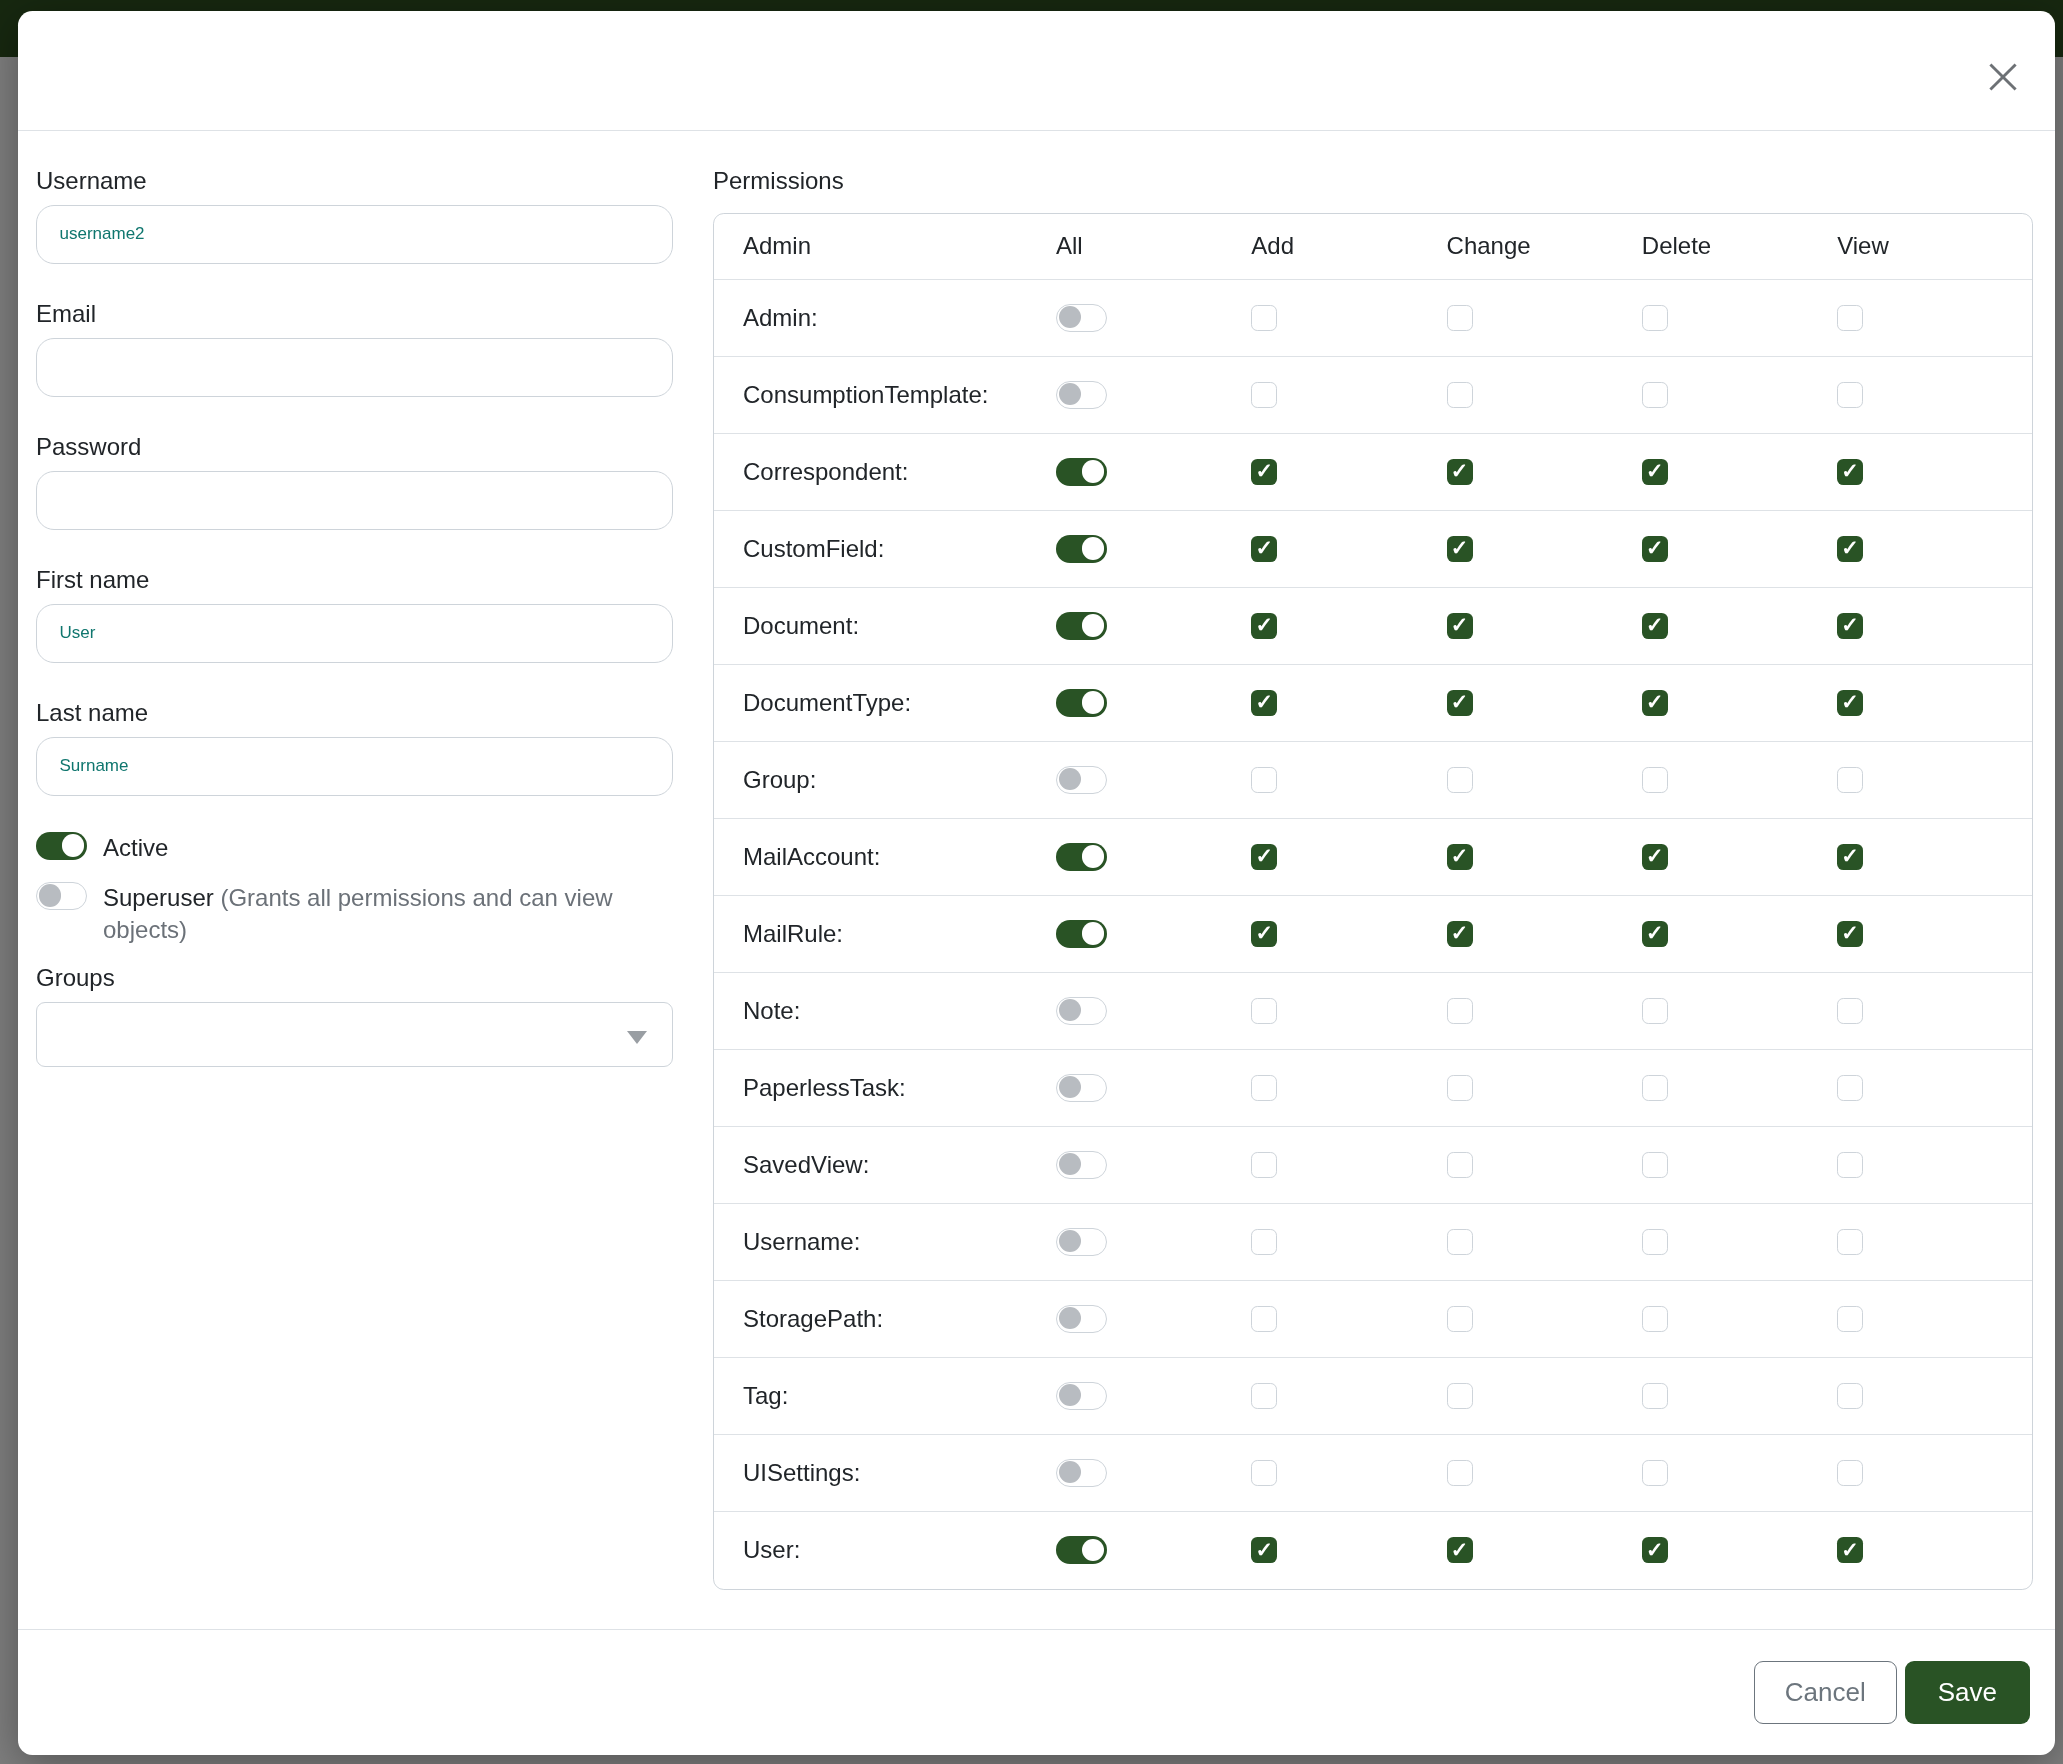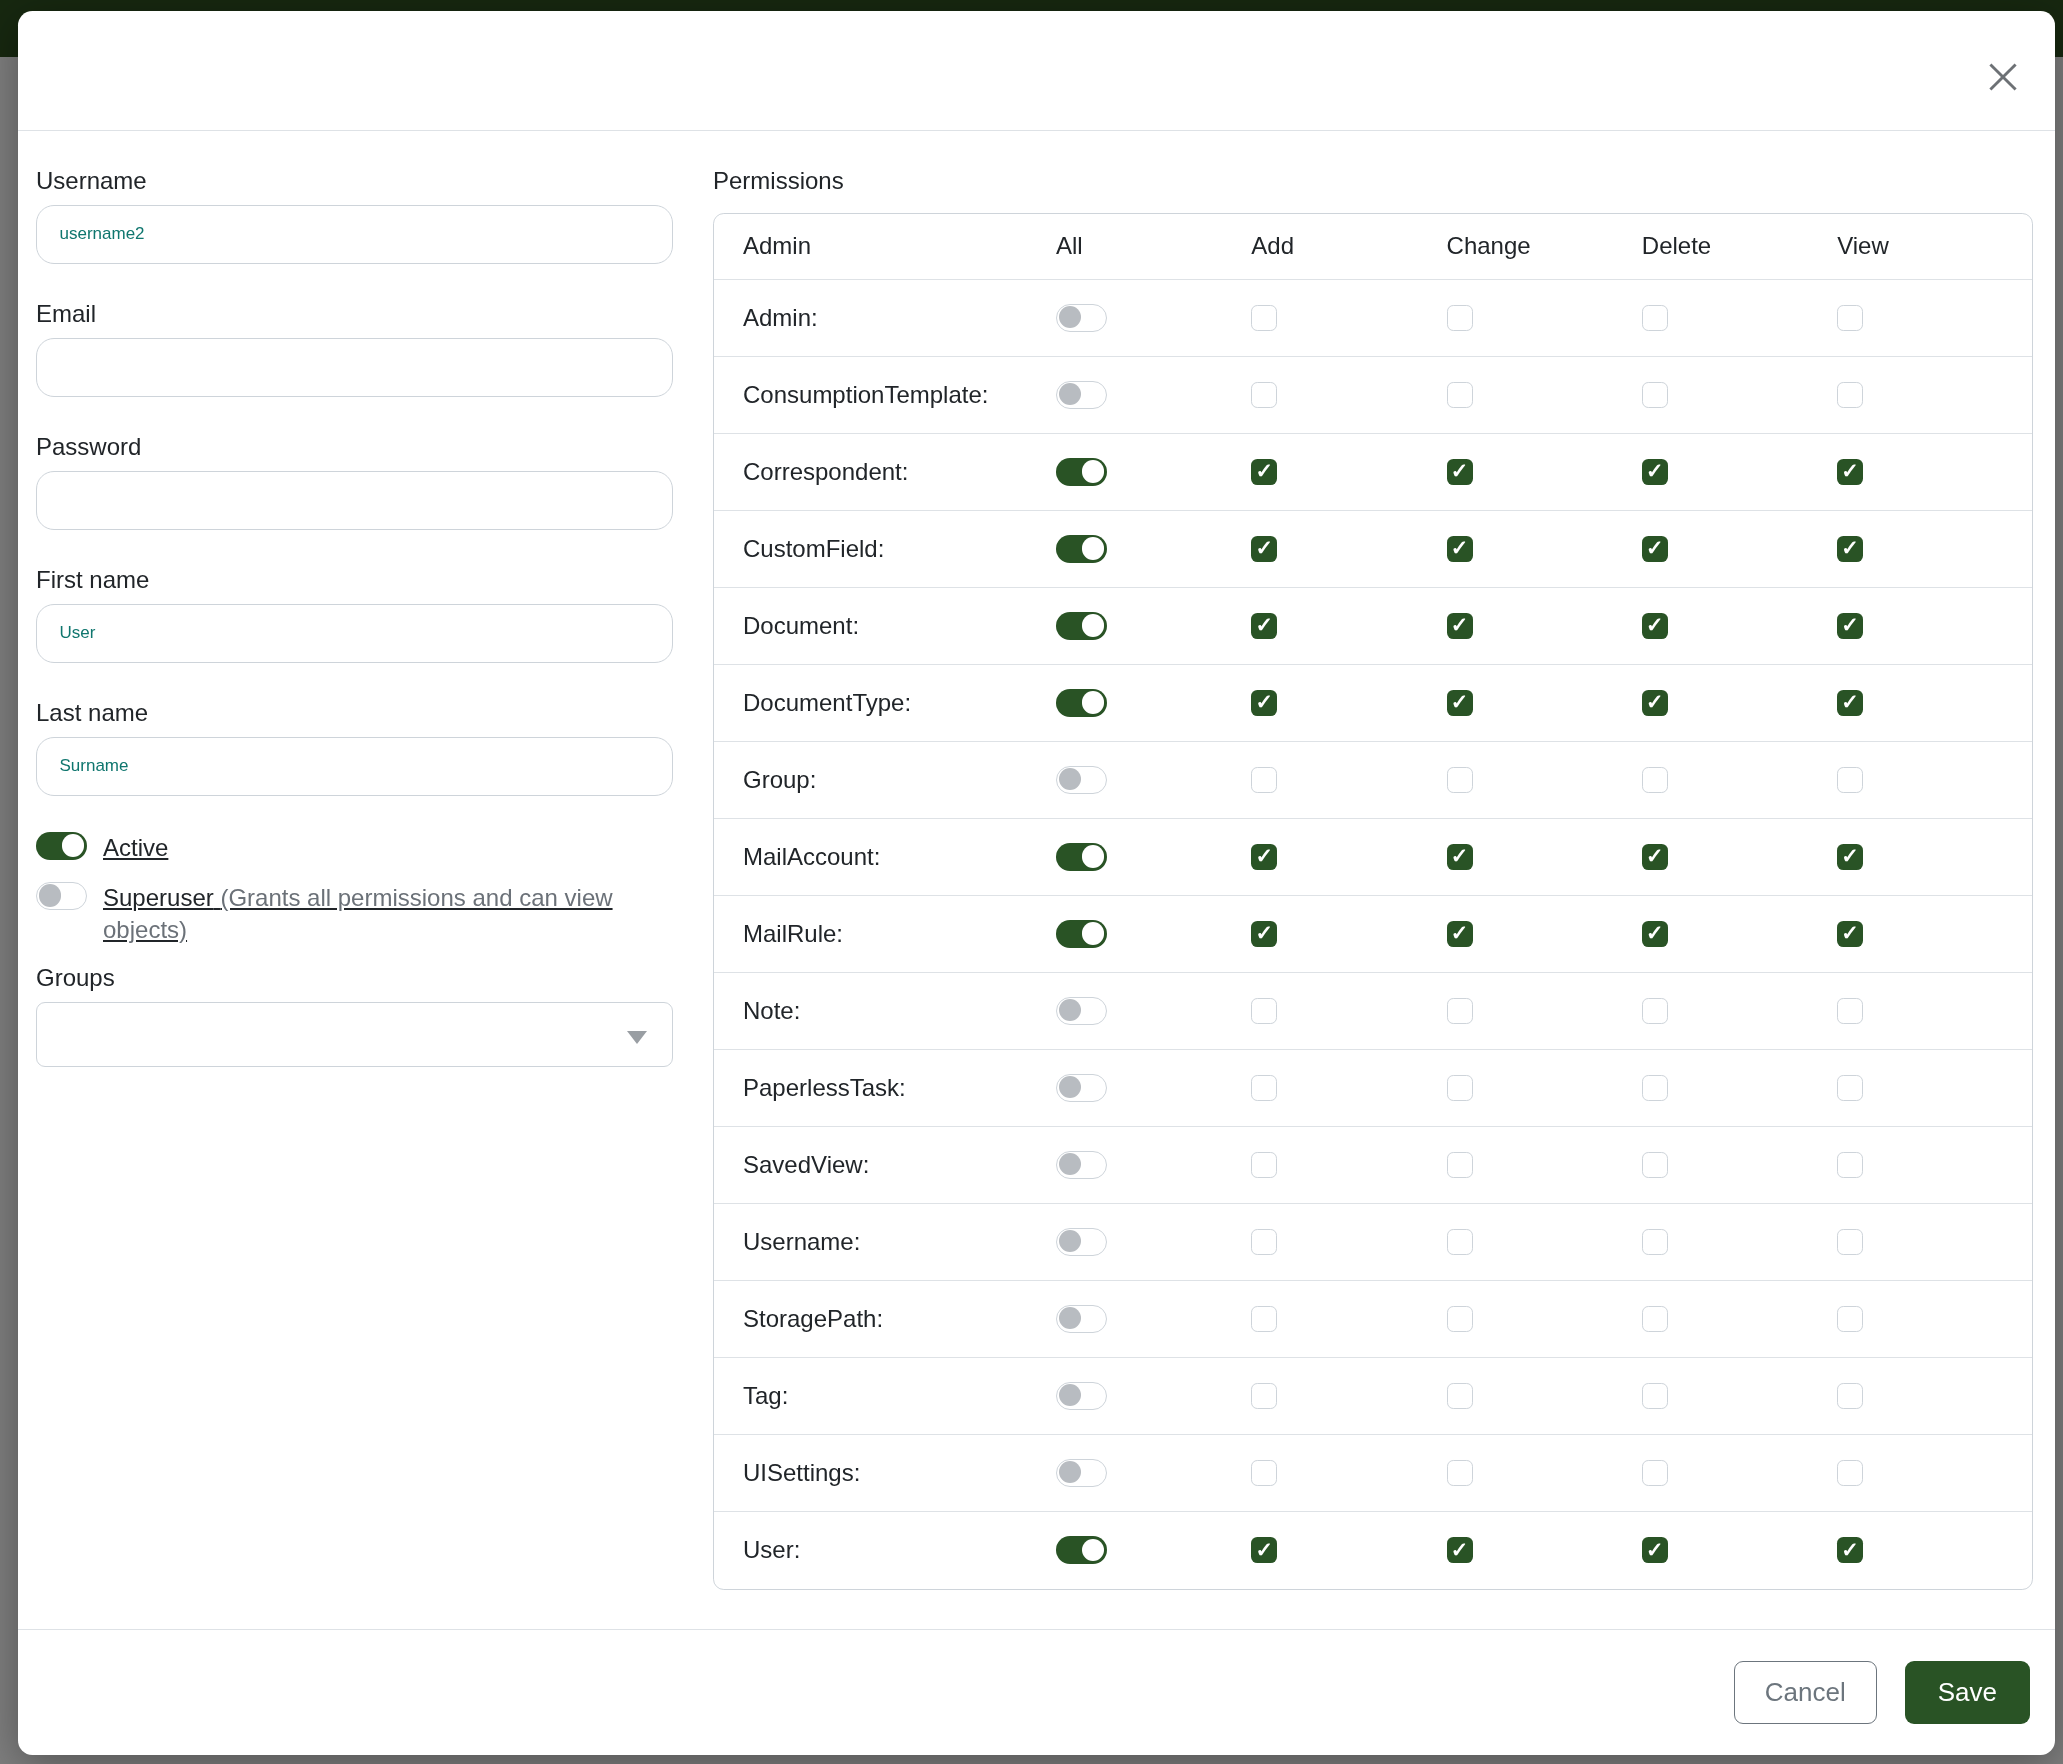--- a/index.html
+++ b/index.html
@@ -39,21 +39,21 @@
   .form-col { flex:0 0 637px; margin-right:40px; }
   .field { margin-bottom:36px; }
   .field label { display:block; font-size:24px; line-height:28px; margin-bottom:10px; color:#212529; }
   .form-control {
     width:100%; height:59px; border:1.8px solid #ced4da; border-radius:18px;
     font-family:"Liberation Sans", sans-serif;
     font-size:17px; color:#0f766e; padding:0 22.5px; background:#fff; outline:none;
   }
   .switch-row { display:flex; align-items:flex-start; margin-bottom:19px; }
   .switch-row:first-of-type { margin-top:34px; }
-  .switch-row .lbl { margin-left:16px; font-size:24px; line-height:31.5px; flex:1;text-decoration:underline; }
+  .switch-row .lbl { margin-left:16px; font-size:24px; line-height:31.5px; flex:1; }
   .switch-row .hint { color:#6b7178; }
   .groups-block { margin-top:19px; }
   .groups-box {
     position:relative; width:100%; height:65px;
     border:1.8px solid #ced4da; border-radius:9px; background:#fff; cursor:pointer;
   }
   .caret-down {
     position:absolute; right:25px; top:28px;
     width:0; height:0; border-left:10.8px solid transparent; border-right:10.8px solid transparent;
     border-top:13.5px solid #999ea3;
@@ -90,21 +90,21 @@
   }
   .perm-row.header { height:66px; }
   .perm-row:last-child { border-bottom:none; }
   .perm-row .type { padding-left:29px; font-size:24px; color:#212529; }
   .perm-row .hcell { font-size:24px; color:#212529; }
 
   
   .modal-footer {
     flex:0 0 126px; border-top:1.8px solid #dee2e6;
     display:flex; align-items:center; justify-content:flex-end;
-    padding-right:25px; gap:28px;
+    padding-right:25px; gap:8px;
   }
   .btn { font-family:"Liberation Sans", sans-serif; font-size:26px; border-radius:9px; height:63px; cursor:pointer; }
   .btn-cancel { background:#fff; color:#6c757d; border:1.8px solid #6c757d; padding:0 30px; }
   .btn-save   { background:#295325; color:#fff; border:none; padding:0 33px; }
 </style>
 </head>
 <body>
 
 <div class="backdrop-topbar"></div>
 

